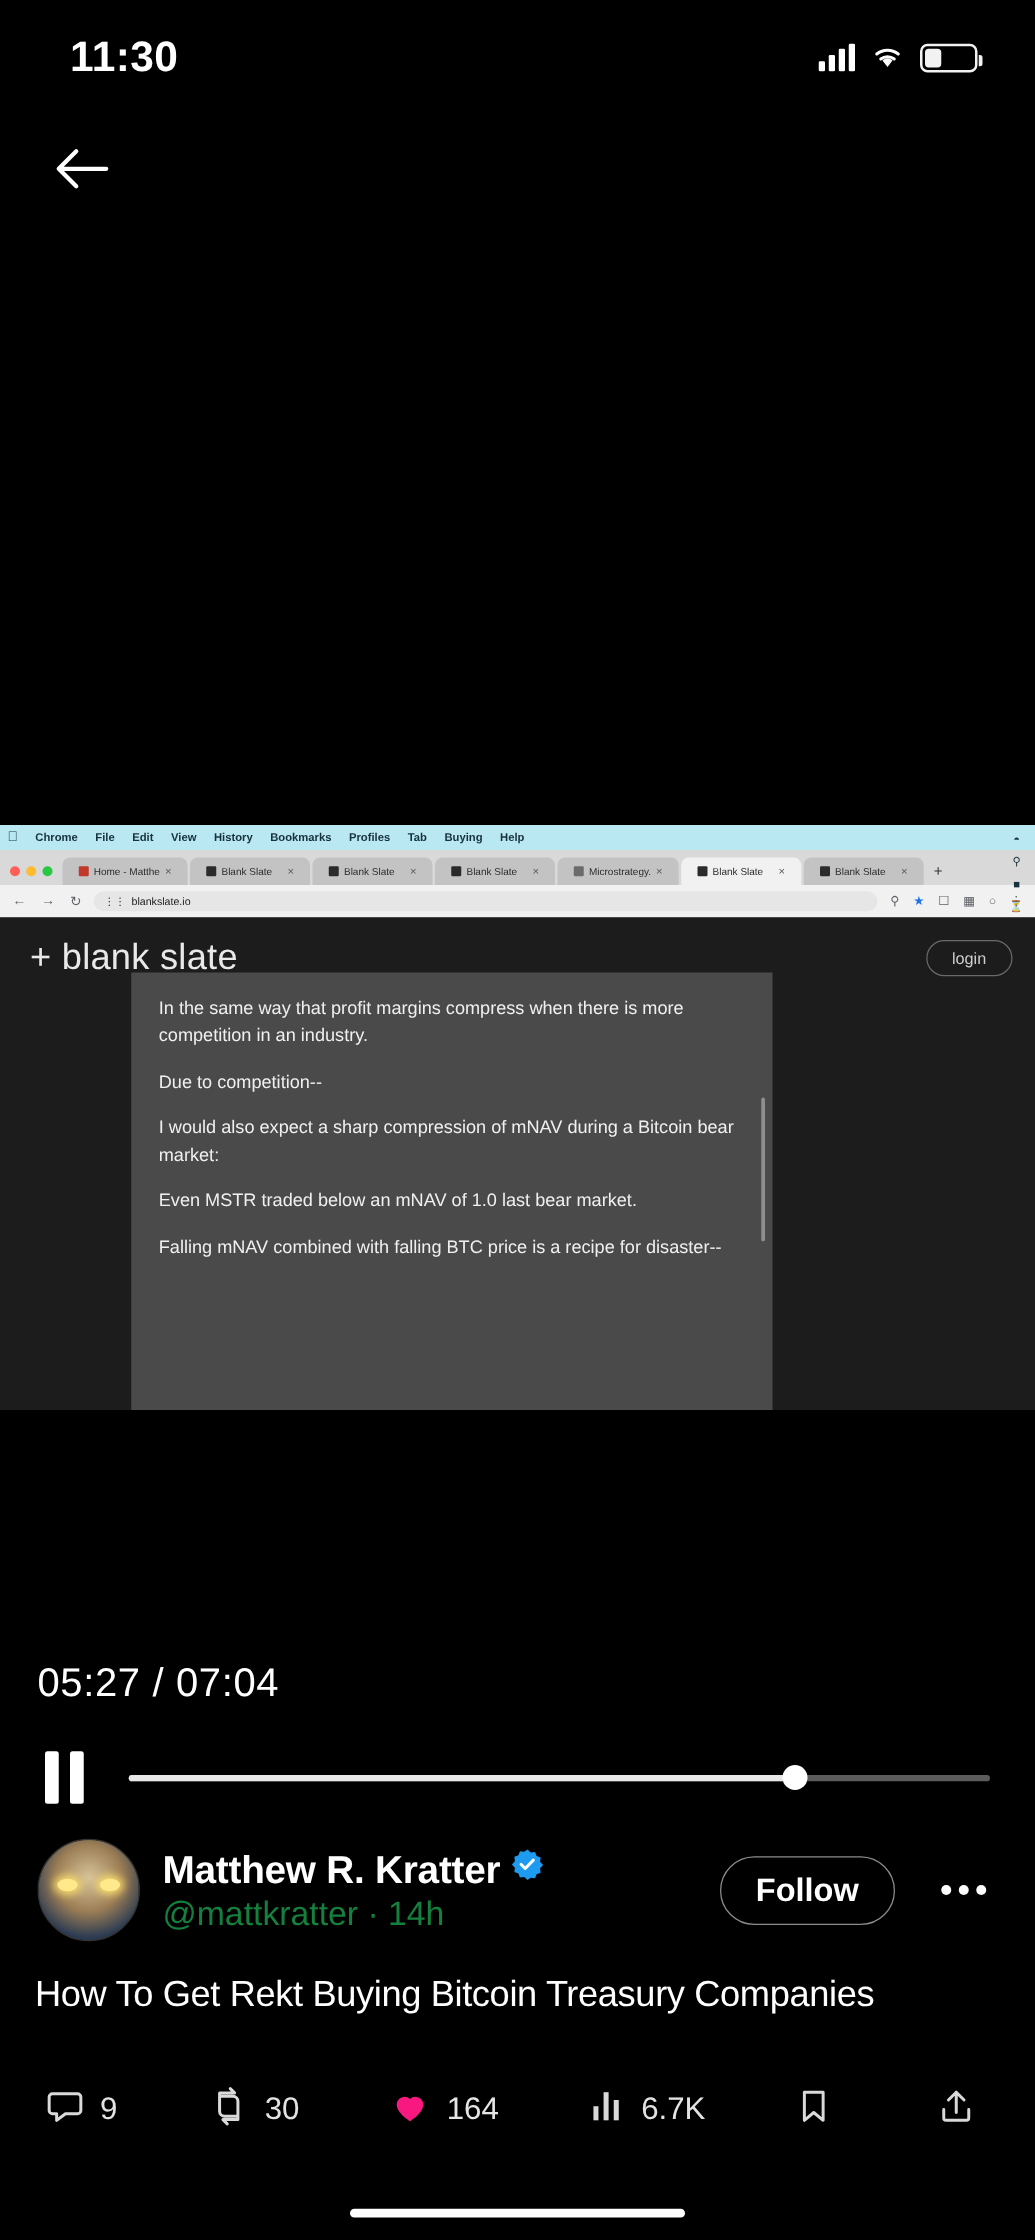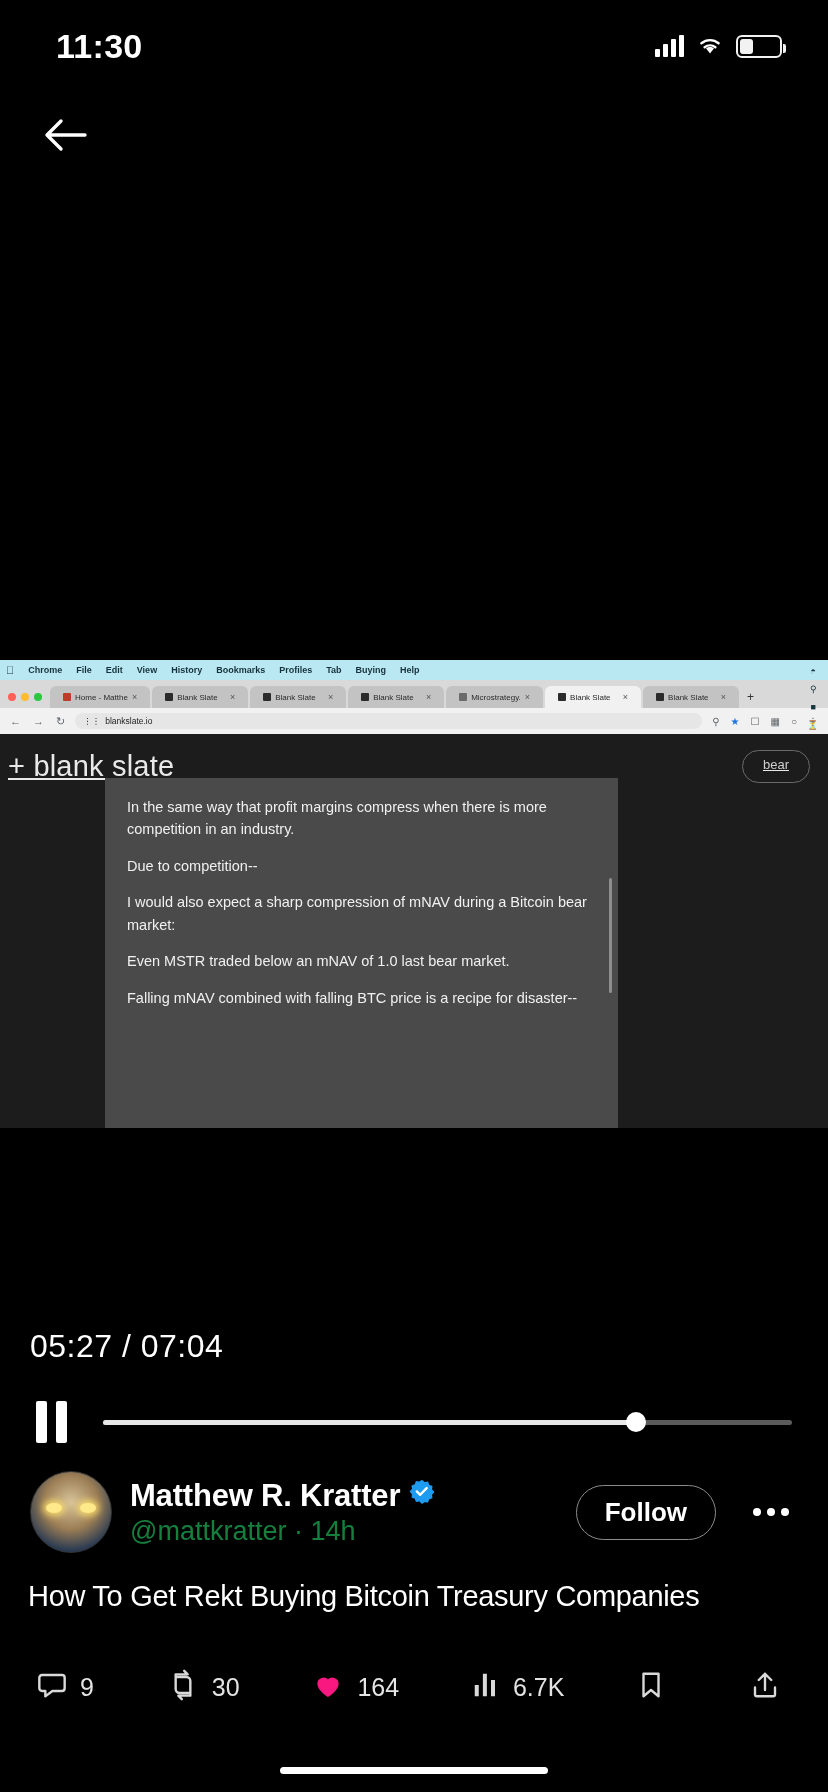--- a/index.html
+++ b/index.html
@@ -89,23 +89,22 @@
     display: flex; align-items: center; gap: 5px; padding: 0 8px;
     font-size: 8.5px; color: #222;
   }
   .tb-right { display: flex; align-items: center; gap: 11px; color: #5f6368; font-size: 10px; }
 
   
   .page {
     position: relative; height: 100%; background: #1c1c1c; color: #e9e9e9;
   }
   .page-head {
-    display: flex; justify-content: space-between;
-    padding: 16px 18px 0 8px;
-    text-decoration: underline;
+    display: flex; align-items: center; justify-content: space-between;
+    padding: 16px 18px 0 24px;
   }
   .brand { font-size: 29px; font-weight: 300; letter-spacing: .2px; }
   .pill {
     border: 1px solid #6a6a6a; border-radius: 999px; font-size: 13px;
     color: #cfcfcf; padding: 6px 20px; background: transparent;
   }
   .overlay-card {
     position: absolute; left: 105px; top: 44px; width: 513px; bottom: -8px;
     background: #4a4a4a; padding: 18px 26px 10px 22px; overflow: hidden;
   }
@@ -304,21 +303,21 @@
       <span>☐</span>
       <span>▦</span>
       <span>○</span>
       <span>⋮</span>
     </span>
   </div>
 
   <div class="page">
     <div class="page-head">
       <div class="brand">+ blank slate</div>
-      <div class="pill">bear</div>
+      <div class="pill">login</div>
     </div>
 
     <div class="overlay-card">
       <p>In the same way that profit margins compress when there is more competition in an industry.</p>
       <p>Due to competition--</p>
       <p>I would also expect a sharp compression of mNAV during a Bitcoin bear market:</p>
       <p>Even MSTR traded below an mNAV of 1.0 last bear market.</p>
       <p>Falling mNAV combined with falling BTC price is a recipe for disaster--</p>
       <div class="overlay-scroll"></div>
     </div>

